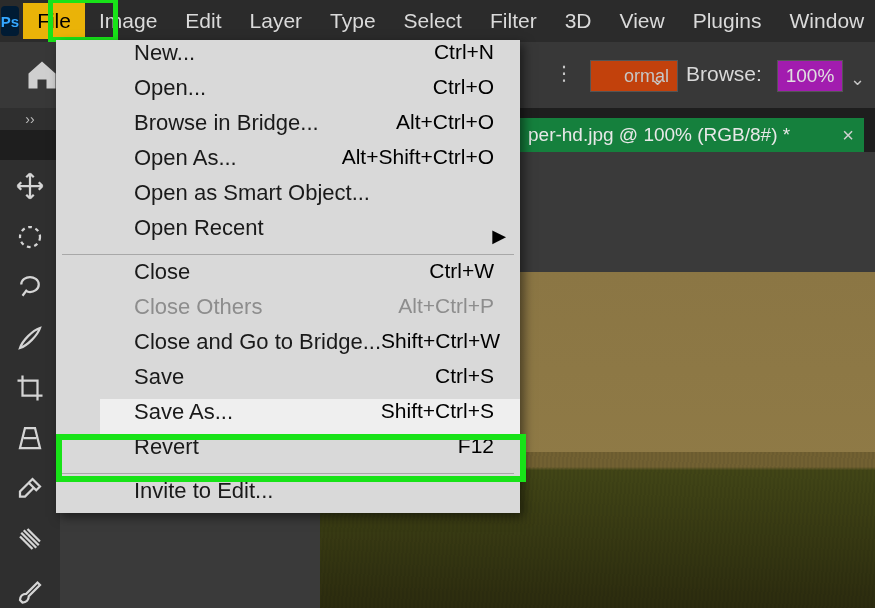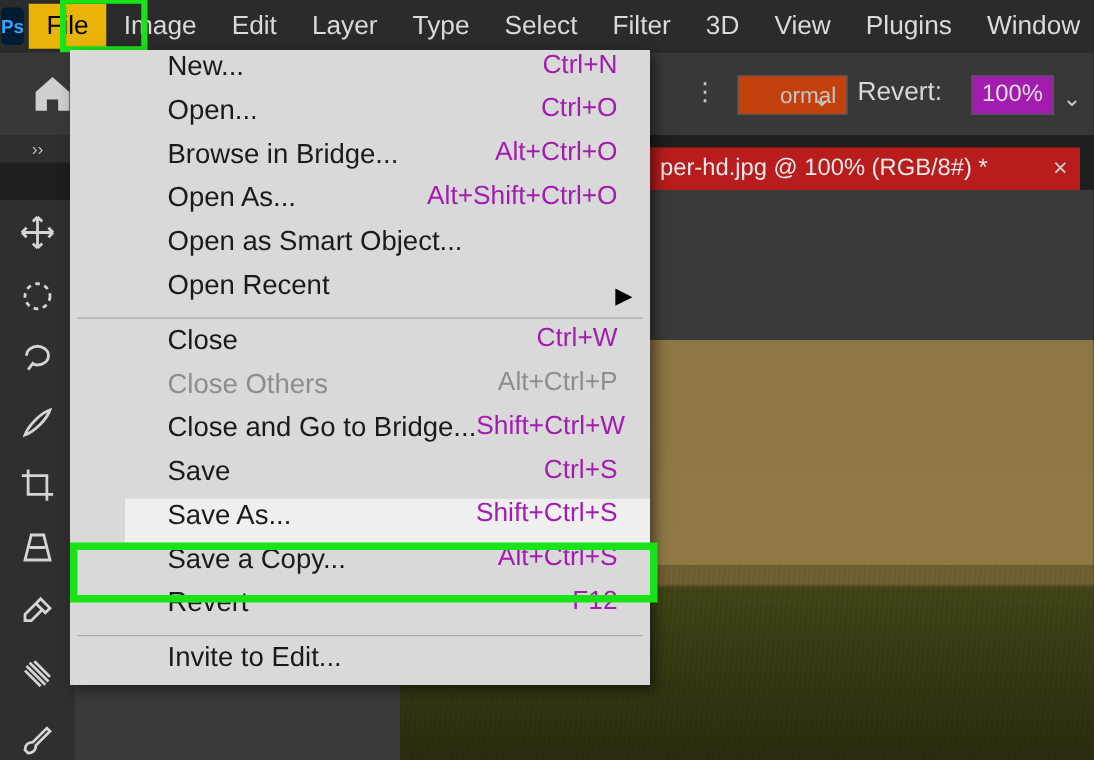--- a/index.html
+++ b/index.html
@@ -16,36 +16,36 @@
   .home-btn svg{width:36px;height:36px;fill:#cfcfcf;}
   .optbar .dots{position:absolute;left:554px;top:19px;color:#c6c6c6;font-size:20px;}
   .optbar .omode{position:absolute;left:590px;top:18px;width:78px;height:30px;display:flex;align-items:center;justify-content:flex-end;padding-right:8px;color:#c6c6c6;background:#c2410c;border:1px solid #555;font-size:18px;}
   .optbar .ochev{position:absolute;left:650px;top:26px;color:#c6c6c6;font-size:18px;}
   .optbar .olight{position:absolute;left:686px;top:20px;color:#d9d9d9;font-size:21px;}
   .optbar .ovalbg{position:absolute;left:777px;top:18px;width:64px;height:30px;background:#a21caf;border:1px solid #555;display:flex;align-items:center;justify-content:center;color:#e0e0e0;font-size:19px;}
   .optbar .ochev2{position:absolute;left:850px;top:26px;color:#c6c6c6;font-size:18px;}
   
   .chevrow{position:absolute;left:0;top:108px;width:60px;height:22px;background:#2f2f2f;color:#bdbdbd;font-size:14px;display:flex;align-items:center;justify-content:center;}
   
-  .doctab{position:absolute;left:520px;top:118px;height:34px;width:336px;background:#b91c1c;display:flex;align-items:center;color:#e8e8e8;font-size:19px;padding-left:8px;}
+  .doctab{position:absolute;left:520px;top:118px;height:34px;width:336px;background:#15803d;display:flex;align-items:center;color:#e8e8e8;font-size:19px;padding-left:8px;}
   .doctab .tx{flex:none;}
   .doctab .close{margin-left:auto;margin-right:10px;color:#d0d0d0;font-size:20px;}
   
   .tools{position:absolute;left:0;top:160px;width:60px;bottom:0;background:#2f2f2f;display:flex;flex-direction:column;align-items:center;padding-top:8px;gap:14px;}
   .tool{width:40px;height:40px;display:flex;align-items:center;justify-content:center;}
   .tool svg{width:30px;height:30px;fill:none;stroke:#d5d5d5;stroke-width:1.8;}
   
   .canvas{position:absolute;left:60px;top:152px;right:0;bottom:0;background:#3a3a3a;}
   .photo{position:absolute;left:260px;top:120px;right:0;bottom:0;background:linear-gradient(#8b7644 0%,#8f7a46 58%,#52571f 59%,#363614 100%);}
   .grass{position:absolute;left:260px;top:300px;right:0;bottom:0;background:repeating-linear-gradient(95deg,#6b6a27 0 2px,#4d4c17 2px 4px);mix-blend-mode:multiply;opacity:.35;}
   
   .dropdown{position:absolute;left:56px;top:40px;width:464px;background:#d9d9d9;color:#1a1a1a;font-size:22px;box-shadow:4px 4px 10px rgba(0,0,0,.5);}
   .dditem{position:relative;display:flex;align-items:flex-start;height:35px;padding:0 26px 0 34px;white-space:nowrap;margin-left:44px;}
   .dditem .lbl{flex:1;}
-  .dditem .sc{color:#a21caf;font-size:21px;}
+  .dditem .sc{color:#000000;font-size:21px;}
   .dditem .arrow{position:absolute;right:14px;top:10px;font-size:18px;color:#000;}
   .dditem.disabled{color:#8d8d8d;}
   .dditem.disabled .sc{color:#8d8d8d;}
   .dditem.hover{background:#efefef;}
   .sep{height:1px;background:#a8a8a8;margin:4px 6px;}
   .hi-save{position:absolute;left:56px;top:434px;width:470px;height:48px;border:6px solid #18e318;box-sizing:border-box;pointer-events:none;}
 </style>
 </head>
 <body>
 
@@ -76,21 +76,21 @@
 
   <div class="optbar">
     <div class="home-btn">
       <svg viewBox="0 0 24 24">
           <path d="M3 11 12 3l9 8v10h-6v-6H9v6H3z"></path>
         </svg>
     </div>
     <span class="dots">⋮</span>
     <div class="omode">ormal</div>
     <span class="ochev">⌄</span>
-    <span class="olight">Revert:</span>
+    <span class="olight">Browse:</span>
     <div class="ovalbg">100%</div>
     <span class="ochev2">⌄</span>
   </div>
 
   <div class="chevrow">››</div>
 
   <div class="doctab">
     <span class="tx">per-hd.jpg @ 100% (RGB/8#) *</span>
     <span class="close">×</span>
   </div>
@@ -182,24 +182,20 @@
       </div>
       <div class="dditem">
         <span class="lbl">Save</span>
         <span class="sc">Ctrl+S</span>
       </div>
       <div class="dditem hover">
         <span class="lbl">Save As...</span>
         <span class="sc">Shift+Ctrl+S</span>
       </div>
       <div class="dditem">
-        <span class="lbl">Save a Copy...</span>
-        <span class="sc">Alt+Ctrl+S</span>
-      </div>
-      <div class="dditem">
         <span class="lbl">Revert</span>
         <span class="sc">F12</span>
       </div>
       <div class="sep"></div>
       <div class="dditem">
         <span class="lbl">Invite to Edit...</span>
       </div>
     </div>
   <div class="hi-save"></div>
 

